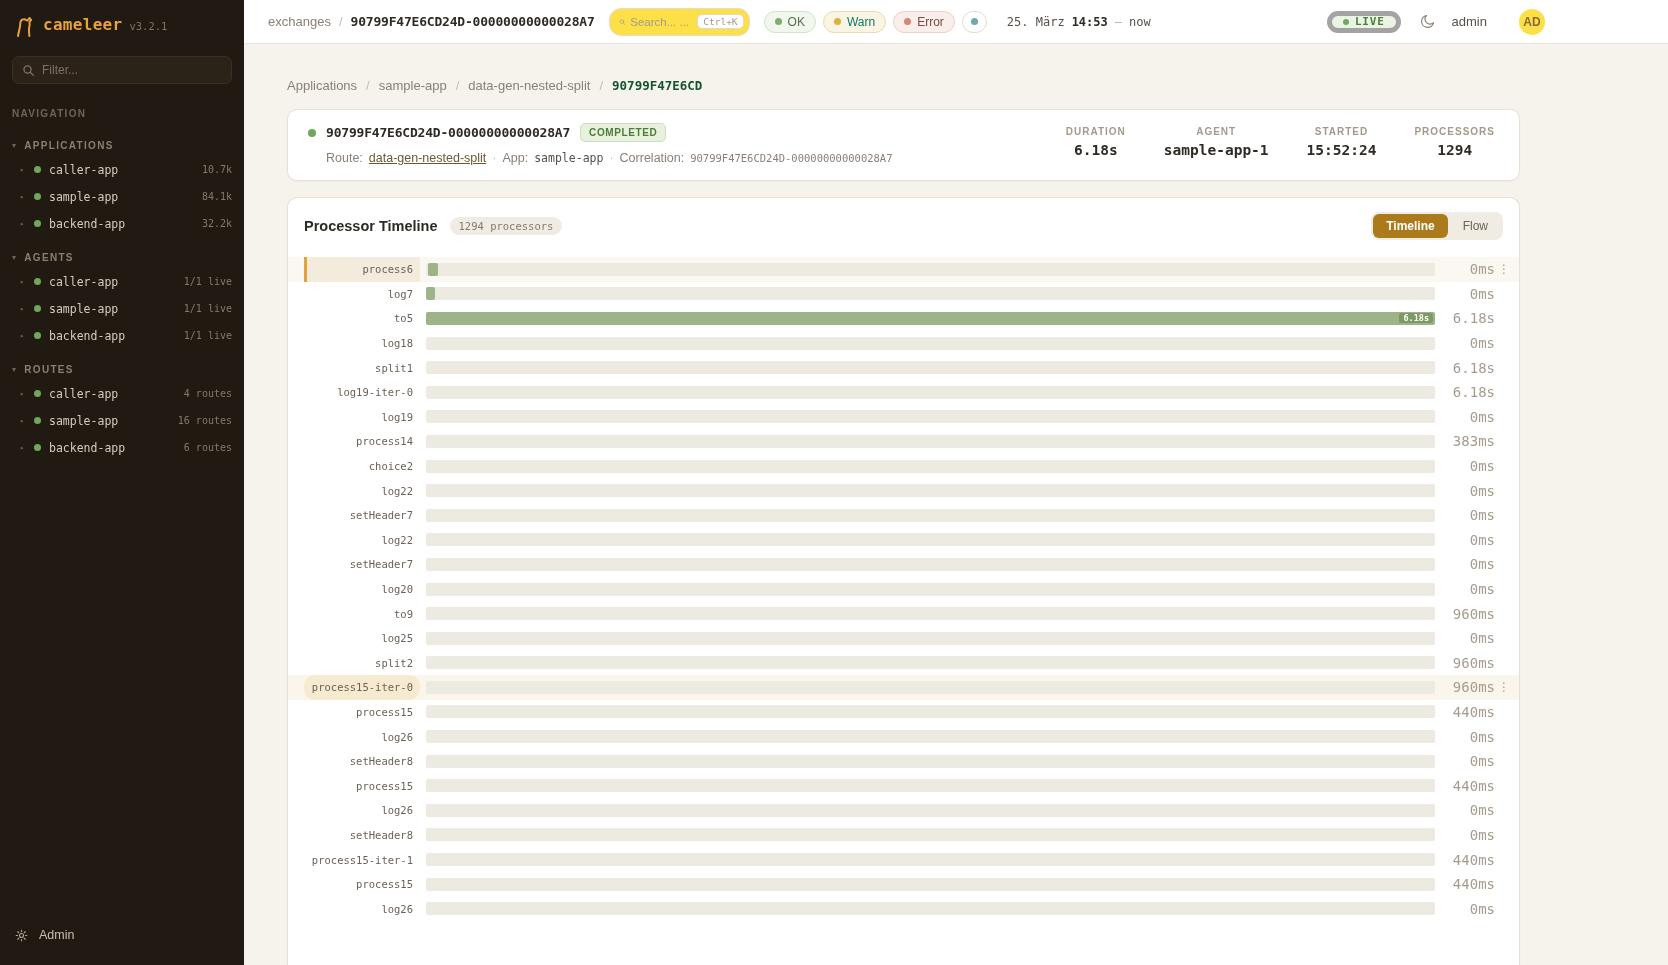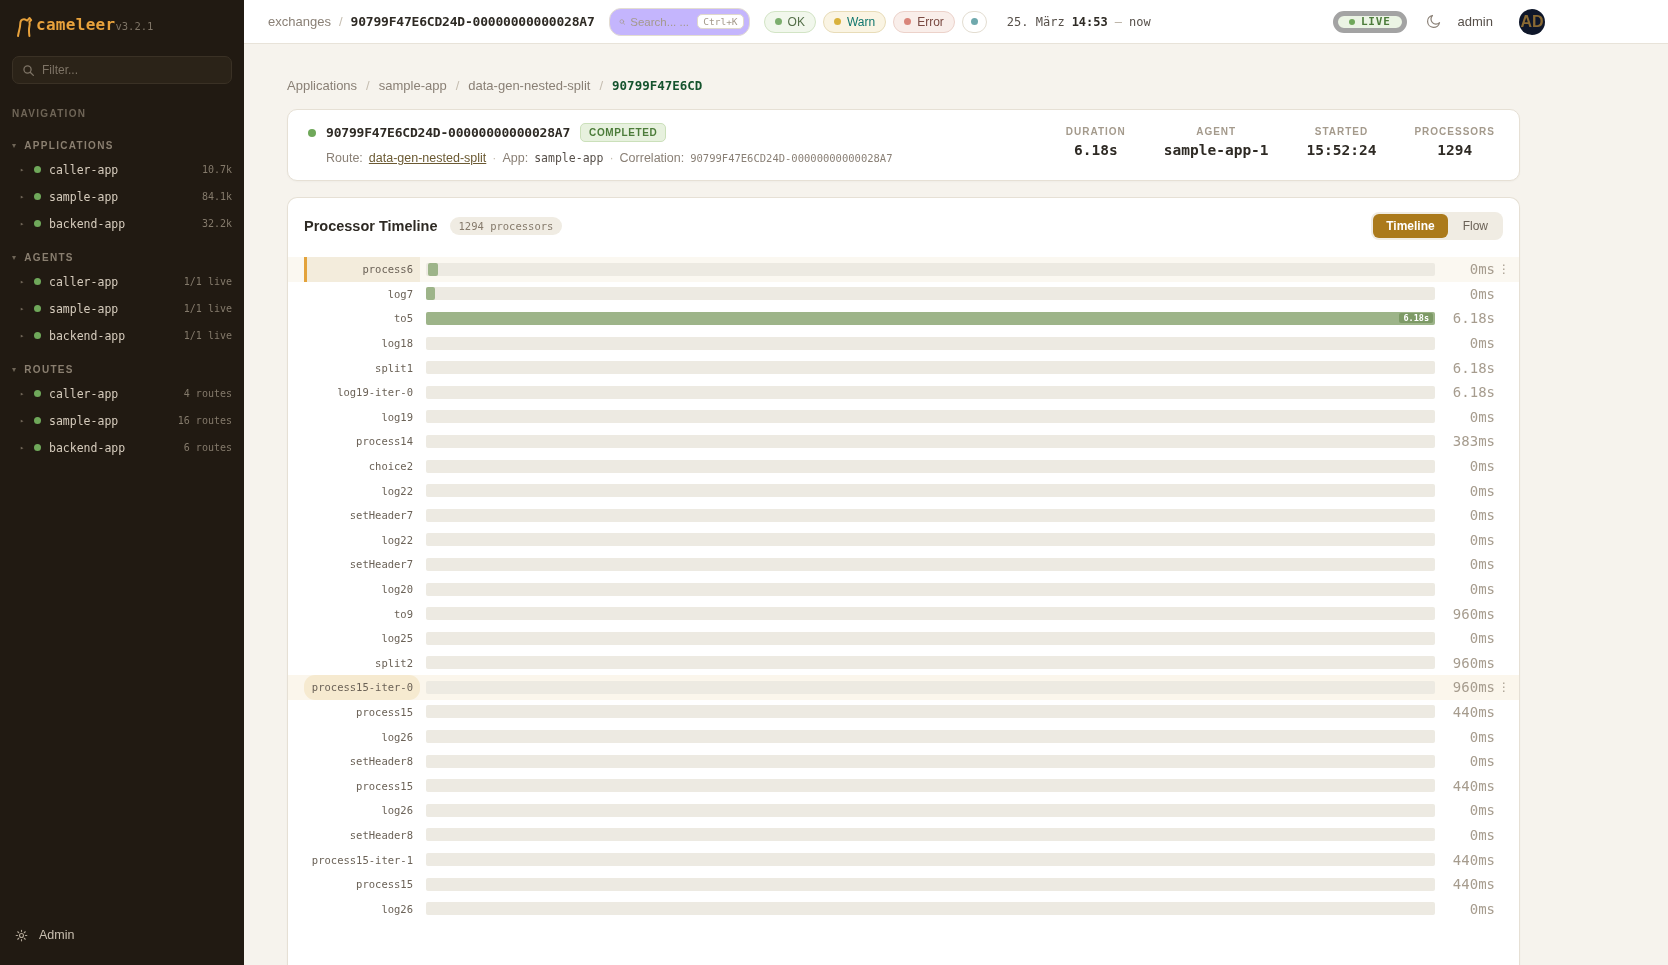--- a/index.html
+++ b/index.html
@@ -3,21 +3,21 @@
 <meta charset="utf-8">
 <style>
   * { margin:0; padding:0; box-sizing:border-box; }
   html,body { width:1668px; height:965px; overflow:hidden; }
   body { font-family:"Liberation Sans","DejaVu Sans",sans-serif; background:#f6f3ed; color:#2e2a24; }
   .mono { font-family:"DejaVu Sans Mono",monospace; }
   .app { display:flex; width:1668px; height:965px; }
 
   
   .sidebar { width:244px; flex-shrink:0; background:#211a12; color:#d5cbbc; display:flex; flex-direction:column; }
-  .logo-row { display:flex; align-items:baseline; padding:15px 12px 8px; }
+  .logo-row { display:flex; align-items:baseline; gap:7px; padding:15px 12px 8px; }
   .logo-row svg { align-self:center; }
   .logo-name { font-family:"DejaVu Sans Mono",monospace; font-weight:bold; color:#e8a23c; font-size:16px; letter-spacing:.3px; cursor:pointer; }
   .logo-version { font-size:10.5px; color:#7d7365; font-family:"DejaVu Sans Mono",monospace; }
   .filter-box { margin:9px 12px 0; height:28px; background:#2b2318; border:1px solid #3a3125; border-radius:7px; display:flex; align-items:center; gap:7px; padding:0 9px; color:#7d7365; }
   .filter-box input { flex:1; background:transparent; border:none; outline:none; color:#cfc5b6; font-size:12px; font-family:inherit; }
   .filter-box input::placeholder { color:#7d7365; }
   .nav-label { margin:24px 12px 6px; font-size:10px; font-weight:bold; letter-spacing:1.3px; color:#6f6557; }
   .nav-section { margin-top:10px; }
   .section-header { display:flex; align-items:center; gap:7px; padding:5px 12px; font-size:10px; font-weight:bold; letter-spacing:1.3px; color:#8a7f70; cursor:pointer; }
   .caret { color:#6f6557; font-size:8px; }
@@ -30,42 +30,42 @@
   .sidebar-footer { margin-top:auto; padding:0 14px 14px; }
   .footer-item { display:flex; align-items:center; gap:10px; height:32px; font-size:12.5px; color:#c9bfb0; cursor:pointer; }
   .footer-item svg { color:#b0a595; }
 
   
   .content-col { flex:1; min-width:0; display:flex; flex-direction:column; }
   .topbar { height:44px; flex-shrink:0; background:#fff; border-bottom:1px solid #e8e3d9; display:flex; align-items:center; padding:0 123px 0 24px; gap:8px; }
   .tb-crumb { font-size:13px; color:#8a8076; cursor:pointer; }
   .tb-slash { color:#c5bdb0; font-size:13px; }
   .tb-id { font-family:"DejaVu Sans Mono",monospace; font-weight:bold; font-size:13px; color:#2e2a24; letter-spacing:-.2px; }
-  .searchbox { margin-left:6px; height:28px; width:141px; border:1px solid #e3ddd1; background:#c4b5fd; border-radius:12px; display:flex; align-items:center; gap:5px; padding:0 5px 0 9px; color:#a49a8c; cursor:text; }
+  .searchbox { margin-left:6px; height:28px; width:141px; border:1px solid #e3ddd1; background:#fde047; border-radius:12px; display:flex; align-items:center; gap:5px; padding:0 5px 0 9px; color:#a49a8c; cursor:text; }
   .searchbox input { width:62px; border:none; outline:none; background:transparent; font-size:11.5px; color:#57504a; font-family:inherit; }
   .searchbox input::placeholder { color:#a49a8c; }
   .kbd { border:1px solid #e0d9cc; background:#fff; border-radius:5px; font-size:9.5px; font-family:"DejaVu Sans Mono",monospace; padding:1px 5px; color:#a49a8c; white-space:nowrap; }
   .chips { display:flex; gap:7px; margin-left:6px; }
   .chip { height:22px; border-radius:11px; display:flex; align-items:center; gap:6px; padding:0 10px; font-size:12px; background:#fff; border:1px solid #e3ddd1; cursor:pointer; font-family:inherit; }
   .chip .dot { width:7px; height:7px; }
   .chip-ok   { background:#f1f7ec; border-color:#d2e4c5; color:#55704a; }
   .chip-warn { background:#faf4e3; border-color:#e8dcb8; color:#0f766e; }
   .chip-error{ background:#f9eeea; border-color:#ecd2ca; color:#7a4a42; }
   .chip-dot-only { padding:0 8px; }
   .preset-group { margin-left:8px; background:#f0ece3; border:1px solid #e7e1d5; border-radius:9px; padding:2px; display:flex; gap:2px; }
   .preset { height:24px; padding:0 11px; font-size:12px; color:#6b6257; border:1px solid transparent; background:transparent; border-radius:7px; cursor:pointer; font-family:inherit; display:flex; align-items:center; }
   .preset.active { background:#fff; border-color:#e0d9cb; color:#2e2a24; font-weight:bold; box-shadow:0 1px 2px rgba(0,0,0,.07); }
   .daterange { margin-left:12px; display:flex; align-items:center; gap:7px; font-family:"DejaVu Sans Mono",monospace; font-size:12px; color:#57504a; cursor:pointer; white-space:nowrap; }
   .daterange .strong { font-weight:bold; color:#2e2a24; }
   .daterange .dash { color:#b5ac9e; }
   .live { margin-left:auto; height:22px; border-radius:11px; background:#ebf4e4; border:5px solid #a3a3a3; color:#4c7c3a; font-size:11px; font-weight:bold; letter-spacing:.8px; display:flex; align-items:center; gap:6px; padding:0 11px; cursor:pointer; font-family:"DejaVu Sans Mono",monospace; }
   .live .dot { width:6px; height:6px; }
   .moon-btn { margin-left:10px; color:#8a8076; cursor:pointer; display:flex; align-items:center; }
   .admin-label { margin-left:8px; font-size:13px; color:#57504a; }
-  .avatar { margin-left:18px; width:26px; height:26px; border-radius:50%; background:#0f172a; color:#8a6a33; font-size:16px; font-weight:bold; display:flex; align-items:center; justify-content:center; cursor:pointer; }
+  .avatar { margin-left:24px; width:26px; height:26px; border-radius:50%; background:#fde047; color:#8a6a33; font-size:12px; font-weight:bold; display:flex; align-items:center; justify-content:center; cursor:pointer; }
 
   
   .main { flex:1; min-height:0; padding:30px 148px 0 43px; display:flex; flex-direction:column; overflow:hidden; }
   .crumbs { display:flex; align-items:center; gap:9px; font-size:13px; color:#8a8076; margin:4px 0 16px; }
   .crumb { cursor:pointer; }
   .crumb-sep { color:#c5bdb0; }
   .crumb-last { font-family:"DejaVu Sans Mono",monospace; font-weight:bold; font-size:12.5px; color:#14532d; }
 
   .ex-card { background:#fff; border:1px solid #e6e0d5; border-radius:10px; padding:13px 24px 15px 20px; display:flex; justify-content:space-between; align-items:flex-start; margin-bottom:16px; box-shadow:0 1px 2px rgba(40,30,10,.03); }
   .ex-title-row { display:flex; align-items:center; gap:10px; }

